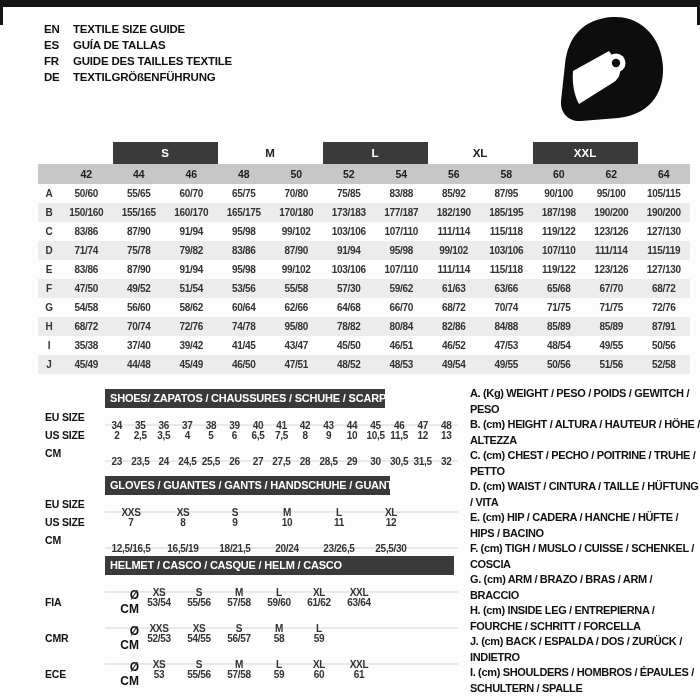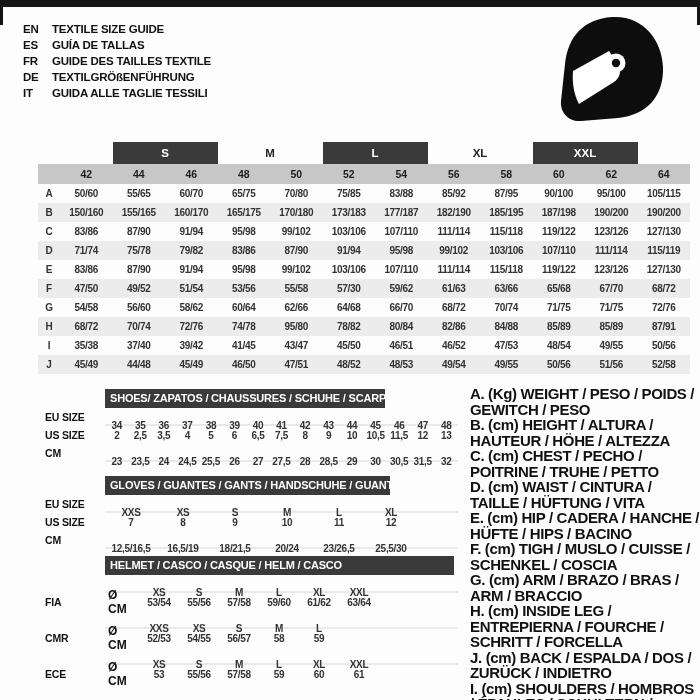--- a/index.html
+++ b/index.html
@@ -3,21 +3,21 @@
 <meta charset="utf-8">
 <style>
   html,body{margin:0;padding:0;background:#ffffff;}
   .page{position:relative;width:700px;height:700px;background:#fdfdfd;overflow:hidden;
         font-family:"Liberation Sans", sans-serif;color:#1c1c1c;}
   .top-border{position:absolute;top:0;left:0;width:700px;height:7px;background:#151515;}
   .edge-stub{position:absolute;top:7px;width:3px;height:18px;background:#151515;}
   .edge-stub.left{left:0;} .edge-stub.right{right:0;}
 
   
-  .languages{position:absolute;left:23px;top:21px;}
+  .languages{position:absolute;left:44px;top:21px;}
   .lang-row{display:flex;height:16px;align-items:center;font-weight:bold;font-size:11.5px;
             letter-spacing:-0.2px;color:#111;}
   .lang-code{width:29px;}
 
   .helmet{position:absolute;left:552px;top:14px;}
 
   
   table.textile{position:absolute;left:38px;top:142px;width:652px;border-collapse:collapse;
                 table-layout:fixed;}
   table.textile td{padding:0;overflow:hidden;white-space:nowrap;}
@@ -31,36 +31,36 @@
   .data-row.stripe td{background:#ececec;}
   .letter-cell{font-size:10.5px;color:#111111;}
 
   
   .sub{position:absolute;left:38px;width:420px;}
   .sub.shoes{top:389px;} .sub.gloves{top:476px;} .sub.helmetT{top:556px;}
   .sub-title{margin-left:67px;height:19px;line-height:19px;background:#3a3a3a;color:#ffffff;
              font-weight:bold;font-size:11px;padding-left:5px;letter-spacing:-0.2px;
              box-sizing:border-box;white-space:nowrap;overflow:hidden;}
   .w-shoes{width:280px;} .w-gloves{width:285px;} .w-helmet{width:349px;}
-  .srow{display:flex;height:18px;}
+  .srow{display:flex;height:18px;text-align:right;}
   .slabel{width:67px;box-sizing:border-box;padding-left:7px;display:flex;align-items:center;
           font-weight:bold;font-size:10.5px;color:#111;letter-spacing:-0.2px;}
   .scells{display:flex;width:353px;}
   .scells.gray{background:#e9e9e9;margin-top:16px;}
   .scell{display:flex;align-items:center;justify-content:center;font-size:10px;font-weight:bold;
          color:#333;letter-spacing:-0.3px;white-space:nowrap;}
   .sflex{flex:1 1 0;}
   .w52{width:52px;} .w40{width:40px;}
   .socm{width:34px;box-sizing:border-box;padding-left:3px;display:flex;align-items:center;
         font-weight:bold;font-size:12px;color:#111;}
   .sfill{flex:1 1 auto;}
 
   
   .legend{position:absolute;left:470px;top:386px;width:230px;}
-  .legend-item{font-size:15px;font-weight:bold;line-height:15.5px;letter-spacing:-0.35px;color:#111;}
+  .legend-item{font-size:11px;font-weight:bold;line-height:15.5px;letter-spacing:-0.35px;color:#111;}
 </style>
 </head>
 <body>
 
 <div class="page">
   <div class="top-border"></div>
   <div class="edge-stub left"></div>
   <div class="edge-stub right"></div>
 
   <div class="languages" id="languages">
@@ -72,24 +72,20 @@
         <div class="lang-code">ES</div>
         <div class="lang-label">GUÍA DE TALLAS</div>
       </div>
       <div class="lang-row">
         <div class="lang-code">FR</div>
         <div class="lang-label">GUIDE DES TAILLES TEXTILE</div>
       </div>
       <div class="lang-row">
         <div class="lang-code">DE</div>
         <div class="lang-label">TEXTILGRÖßENFÜHRUNG</div>
-      </div>
-      <div class="lang-row">
-        <div class="lang-code">IT</div>
-        <div class="lang-label">GUIDA ALLE TAGLIE TESSILI</div>
       </div>
     </div>
 
   <div class="helmet">
     <svg width="114" height="110" viewBox="0 0 114 110" aria-hidden="true">
       <path fill="#0d0d0d" d="M60 3 C90 1 110 25 111 53 C112 83 94 101 66 104 L29 107
                C17 108 8 99 9 87 L13 50 C16 22 32 5 60 3 Z"></path>
       <path fill="#ffffff" d="M21 57 C20 69 22 81 27 90 L62 68 C68 64 70 56 66 50 L57 37 Z"></path>
       <circle cx="64" cy="49" r="9.5" fill="#ffffff"></circle>
       <circle cx="64" cy="49" r="4.2" fill="#0d0d0d"></circle>

